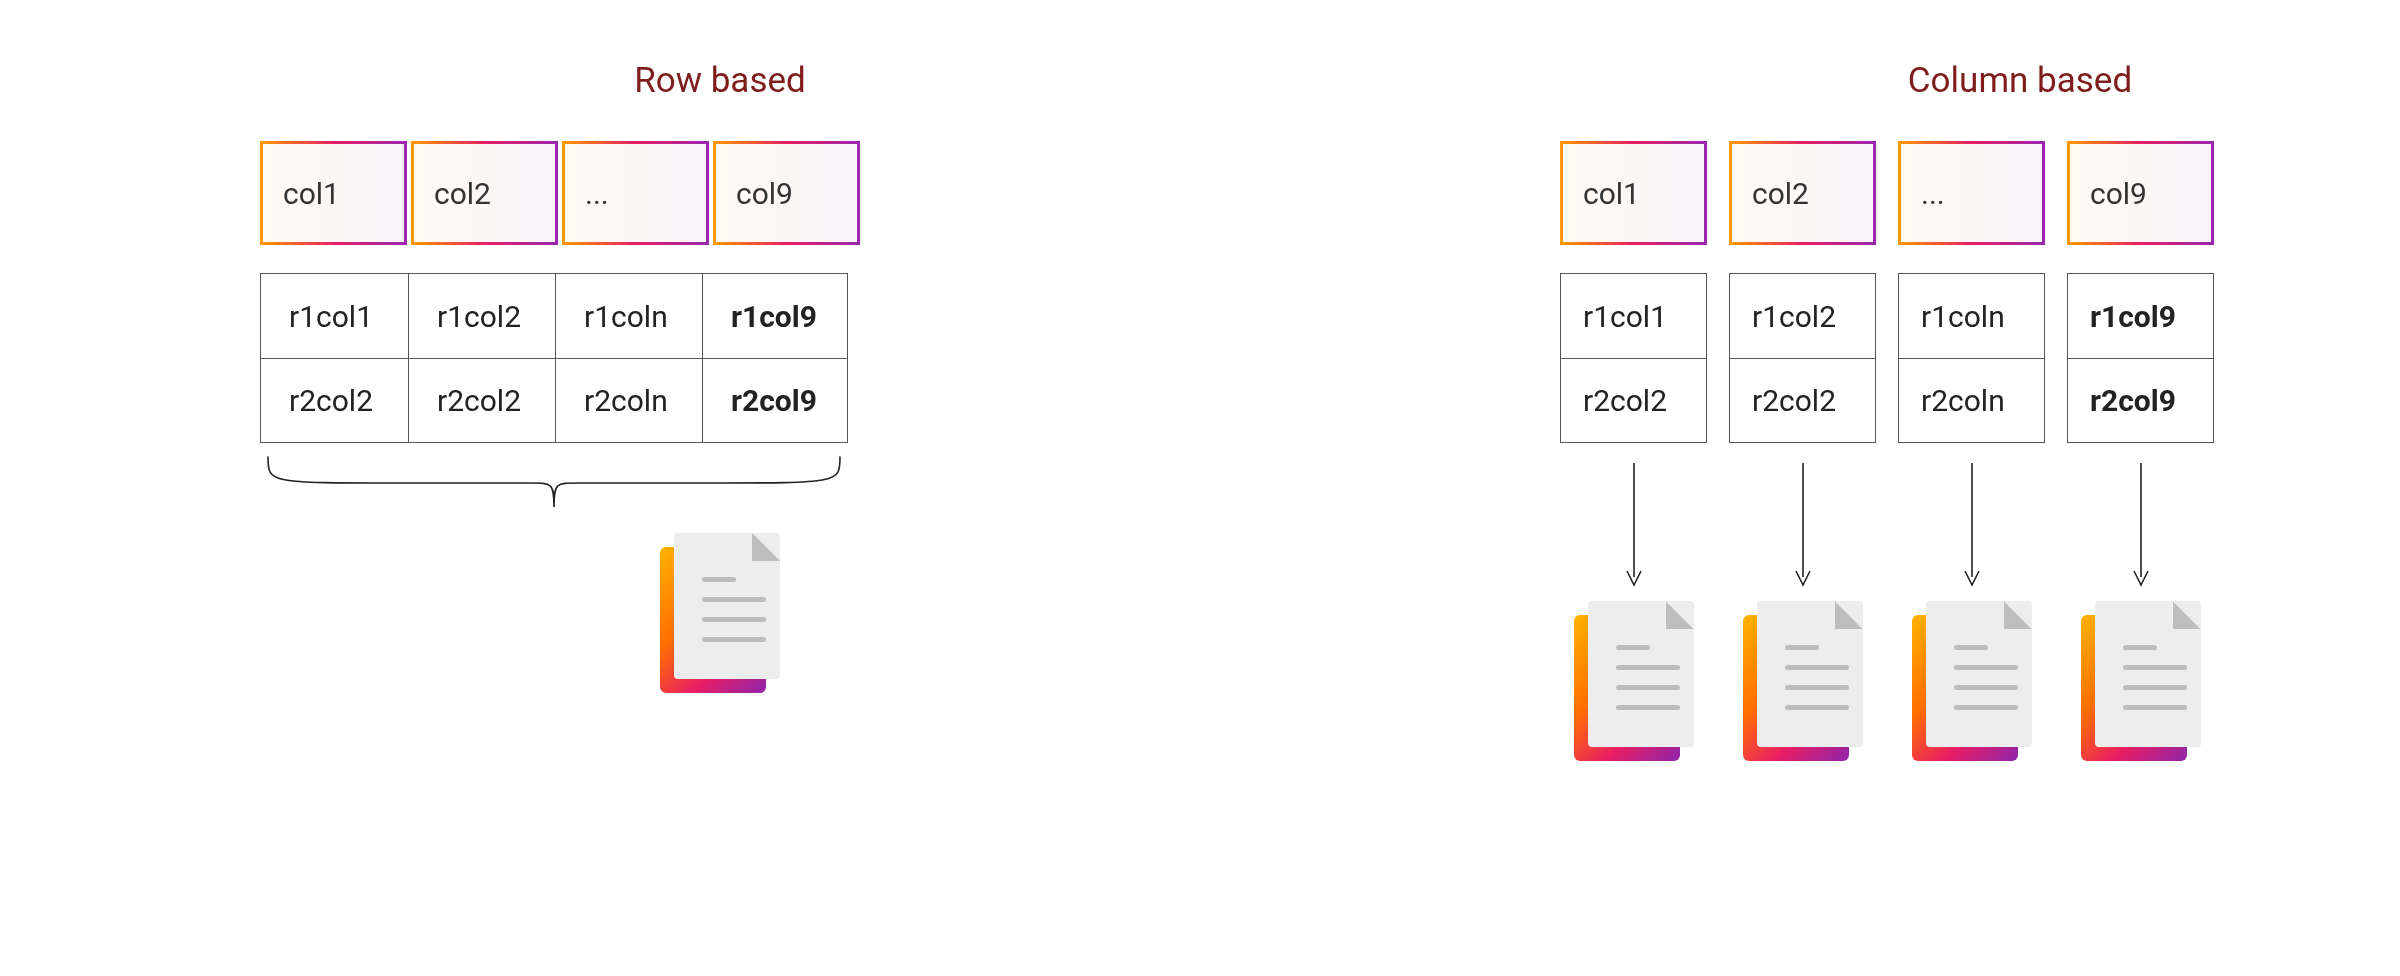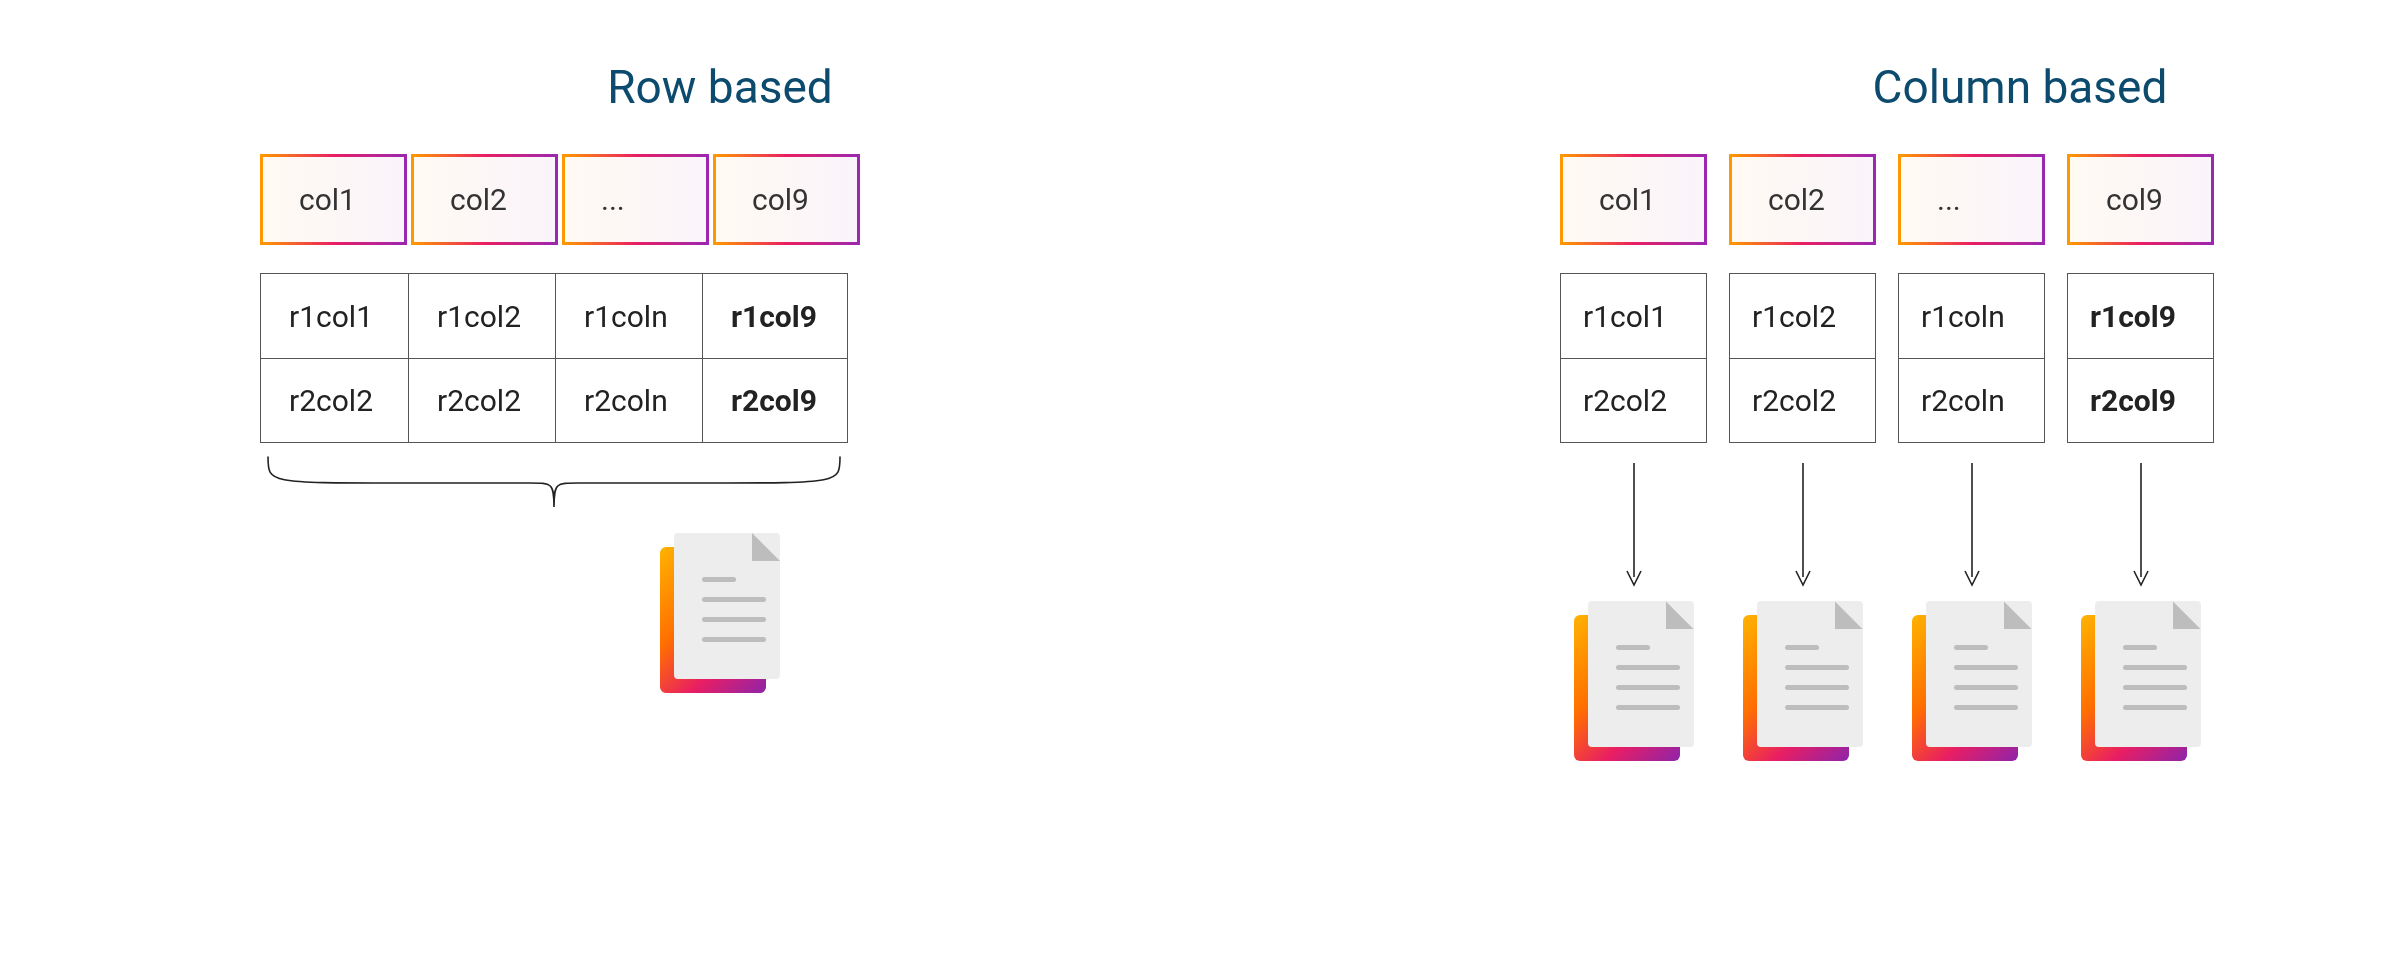--- a/index.html
+++ b/index.html
@@ -13,40 +13,40 @@
   }
   .panel {
     position: absolute;
     top: 60px;
   }
   .panel-left { left: 260px; width: 920px; }
   .panel-right { left: 1560px; width: 920px; }
 
   .title {
     text-align: center;
-    font-size: 46px;
+    font-size: 35px;
     font-weight: 400;
     margin-bottom: 40px;
-    color: #0c4a6e;
+    color: #7f1d1d;
   }
 
   
   .hdr-row {
     display: flex;
     gap: 4px;
   }
   .hdr-box {
     flex: 0 0 auto;
-    height: 91px;
+    height: 104px;
     border: 3px dashed;
     border-image: linear-gradient(90deg,#ff9800,#e91e63,#9c27b0) 1;
     background: linear-gradient(90deg, rgba(255,152,0,0.05), rgba(156,39,176,0.05));
     display: flex;
     align-items: center;
-    padding-left: 36px;
+    padding-left: 20px;
     font-size: 30px;
     color: #333;
   }
   .hdr-box.bold { font-weight: 400; }
 
   
   .body-left {
     margin-top: 28px;
     width: 588px;
     border: 1px solid #555;

